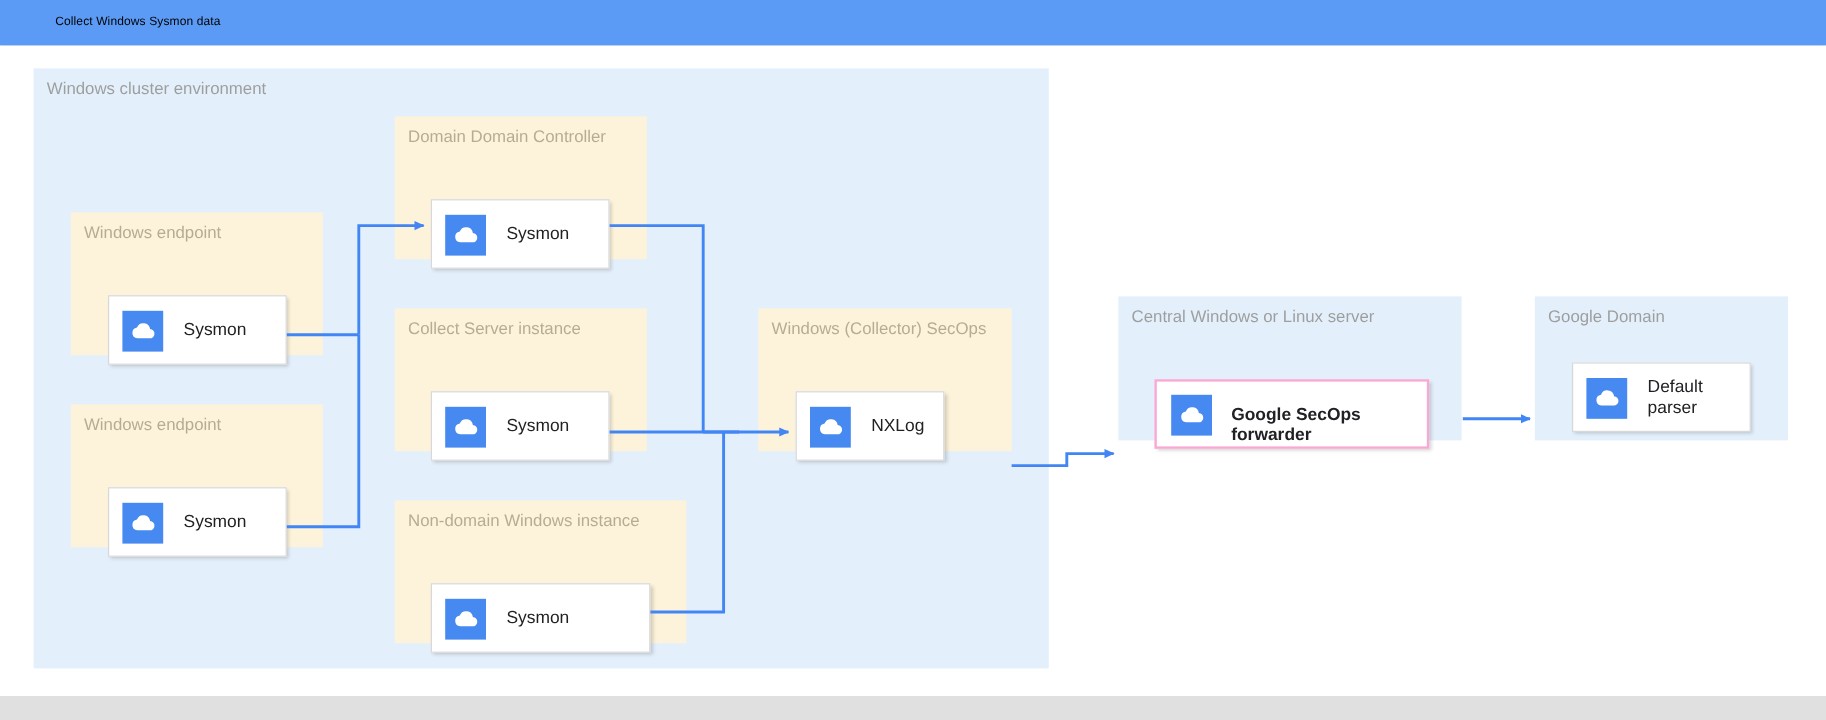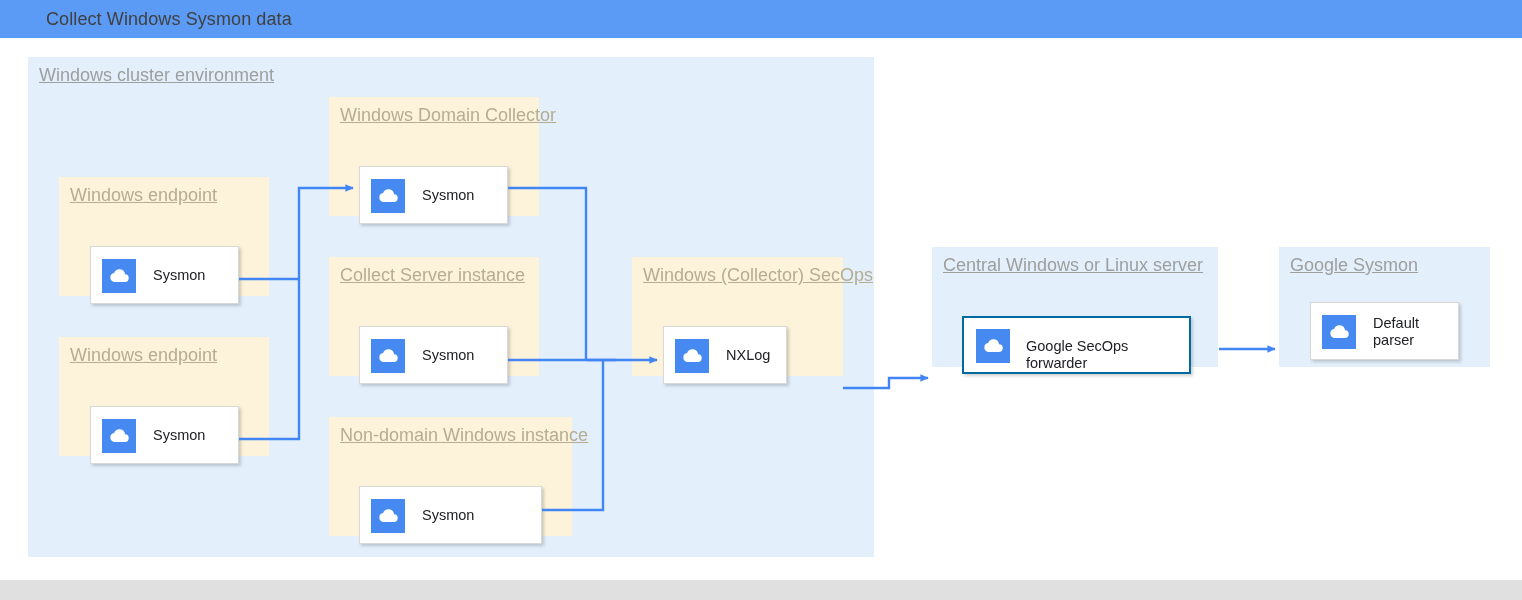--- a/index.html
+++ b/index.html
@@ -15,60 +15,59 @@
   
   .titlebar {
     position: absolute; left: 0; top: 0;
     width: 1522px; height: 38px;
     background: #5b9bf5;
     box-shadow: 0 1px 3px rgba(0,0,0,.22);
   }
   .titlebar .title {
     position: absolute; left: 46px; top: 0;
     height: 38px; line-height: 38px;
-    color: #404040;
-    font-size: 18px;
+    color: #000000;
+    font-size: 10px;
     letter-spacing: .1px;
     white-space: nowrap;
   }
 
   
   .canvas { position: absolute; left:0; top:38px; width:1522px; height:536px; background:#fff; }
 
   .footerbar {
     position:absolute; left:0; top:580px; width:1522px; height:20px;
     background:#e0e0e0;
   }
 
   
   .group {
     position: absolute;
     background: #e3f0fc;
   }
   .group.cream { background: #fdf3da; }
   .group > .group-label {
     position: absolute; left: 11px; top: 8px;
-    font-size: 18px;
+    font-size: 14px;
     color: #9e9e9e;
     white-space: nowrap;
-    text-decoration: underline;
   }
   .group.cream > .group-label { color: #b5ad93; }
 
   
   .node {
     position: absolute;
     background: #ffffff;
     border: 1px solid #d8d8d8;
     box-shadow: 2px 2px 3px rgba(0,0,0,.18);
     display: flex;
     align-items: center;
     margin-top: 28px;
   }
-  .node.thick { border: 2px solid #0369a1; }
+  .node.thick { border: 2px solid #f9a8d4; font-weight: bold; }
 
   .node .cloud-icon {
     position: absolute;
     width: 34px; height: 34px;
     background: #4689f0;
     display: flex; align-items: center; justify-content: center;
   }
   .node .cloud-icon svg { width: 22px; height: 22px; display:block; }
 
   .node .node-label {
@@ -115,21 +114,21 @@
     <div class="node" style="left:90px; top:340px; width:149px; height:58px;">
       <span class="cloud-icon" style="left:11px; top:12px;">
         <svg viewBox="0 0 24 24" aria-hidden="true">
           <path fill="#ffffff" d="M18.6 10.1A6.2 6.2 0 0 0 6.7 8.6 5 5 0 0 0 7 18.5h11.2a4.2 4.2 0 0 0 .4-8.4z"></path>
         </svg>
       </span>
       <span class="node-label" style="left:62px; top:20px;">Sysmon</span>
     </div>
 
     <div class="group cream" style="left:329px; top:59px; width:210px; height:119px;">
-      <div class="group-label">Windows Domain Collector</div>
+      <div class="group-label">Domain Domain Controller</div>
     </div>
     <div class="node" style="left:359px; top:100px; width:149px; height:58px;">
       <span class="cloud-icon" style="left:11px; top:12px;">
         <svg viewBox="0 0 24 24" aria-hidden="true">
           <path fill="#ffffff" d="M18.6 10.1A6.2 6.2 0 0 0 6.7 8.6 5 5 0 0 0 7 18.5h11.2a4.2 4.2 0 0 0 .4-8.4z"></path>
         </svg>
       </span>
       <span class="node-label" style="left:62px; top:20px;">Sysmon</span>
     </div>
 
@@ -175,21 +174,21 @@
     <div class="node thick" style="left:962px; top:250px; width:229px; height:58px;">
       <span class="cloud-icon" style="left:12px; top:11px;">
         <svg viewBox="0 0 24 24" aria-hidden="true">
           <path fill="#ffffff" d="M18.6 10.1A6.2 6.2 0 0 0 6.7 8.6 5 5 0 0 0 7 18.5h11.2a4.2 4.2 0 0 0 .4-8.4z"></path>
         </svg>
       </span>
       <span class="node-label" style="left:62px; top:20px;">Google SecOps forwarder</span>
     </div>
 
     <div class="group" style="left:1279px; top:209px; width:211px; height:120px;">
-      <div class="group-label">Google Sysmon</div>
+      <div class="group-label">Google Domain</div>
     </div>
     <div class="node" style="left:1310px; top:236px; width:149px; height:58px;">
       <span class="cloud-icon" style="left:11px; top:12px;">
         <svg viewBox="0 0 24 24" aria-hidden="true">
           <path fill="#ffffff" d="M18.6 10.1A6.2 6.2 0 0 0 6.7 8.6 5 5 0 0 0 7 18.5h11.2a4.2 4.2 0 0 0 .4-8.4z"></path>
         </svg>
       </span>
       <span class="node-label" style="left:62px; top:12px;">Default
 parser</span>
     </div>

